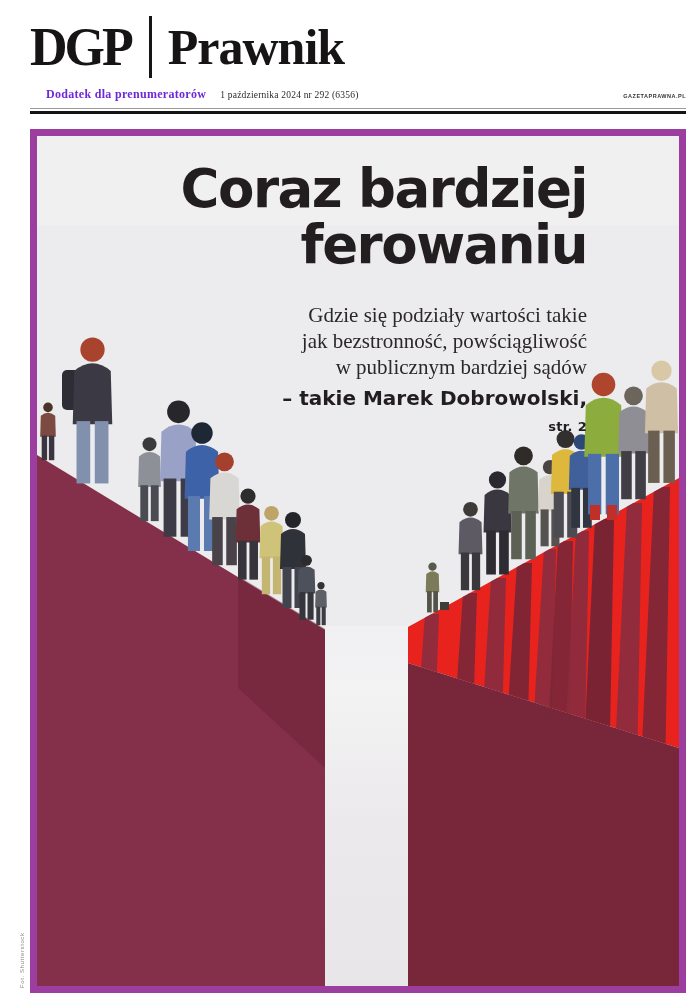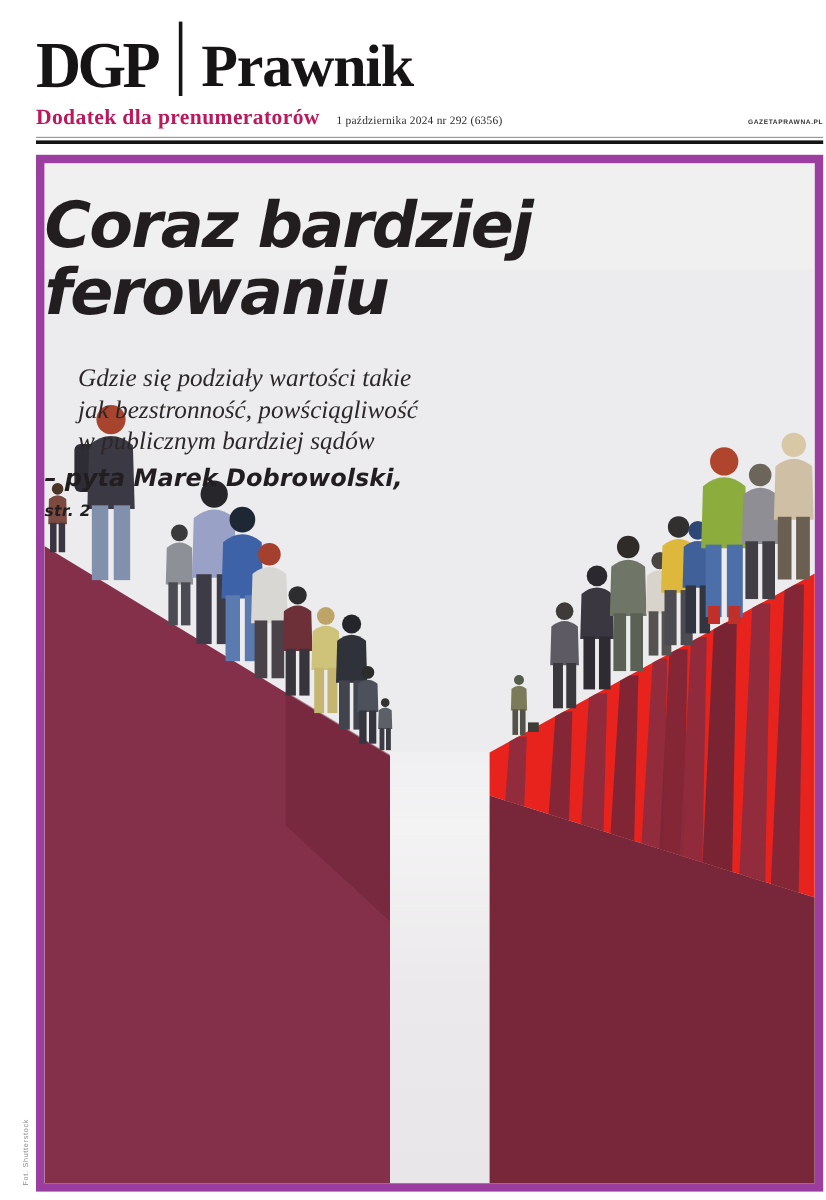--- a/index.html
+++ b/index.html
@@ -2,48 +2,48 @@
 <html style="--frame-purple: #9C3E9F; --cliff-maroon: #85304A; --cliff-maroon-dark: #6E2438; --cliff-red: #E8231D; --cliff-red-face: #782639; --canvas-gray: #ECEBED;"><head>
 <meta charset="utf-8">
 <style>
   html,body{margin:0;padding:0;background:#ffffff;}
   body{
     width:688px;height:1000px;position:relative;overflow:hidden;
     font-family:"Liberation Serif", serif;color:#1a1a1a;
   }
   
   .header{position:absolute;left:30px;top:8px;width:656px;}
-  .masthead{display:flex;align-items:flex-end;height:72px;}
+  .masthead{display:flex;align-items:center;height:72px;}
   .logo-dgp{
     font-family:"Liberation Serif", serif;font-weight:700;
     font-size:52px;line-height:1;letter-spacing:-3px;color:#171415;
     transform:scaleY(1.05);transform-origin:top left;margin-top:4px;
   }
   .logo-divider{width:3px;height:62px;background:#171415;margin:6px 16px 0 18px;}
   .logo-prawnik{
     font-family:"Liberation Serif", serif;font-weight:700;
     font-size:50px;line-height:1;letter-spacing:-1px;color:#171415;margin-top:5px;
   }
   .subline{display:flex;align-items:baseline;margin-top:7px;}
-  .subtitle{font-weight:700;font-size:18px;letter-spacing:.3px;color:#be185d;}
+  .subtitle{font-weight:700;font-size:12px;letter-spacing:.3px;color:#6d28d9;margin-left:16px;}
   .issue{font-size:9.5px;color:#2a2a2a;margin-left:14px;letter-spacing:.2px;}
   .spacer{flex:1;}
   .site{font-family:"Liberation Sans", sans-serif;font-weight:700;font-size:5.5px;
         letter-spacing:.5px;color:#333;}
   .rule-thin{border-top:1px solid #9a9a9a;margin-top:6px;}
   .rule-thick{border-top:3px solid #141414;margin-top:2px;}
   
   .poster{
     position:absolute;left:30px;top:129px;width:656px;height:864px;
     box-sizing:border-box;border:7px solid var(--frame-purple,#9C3E9F);
     background:linear-gradient(180deg,#f1f0f1 0%,#f1f0f1 10.4%,#ECEBED 10.6%,#ECEBED 100%);
   }
   .poster svg{position:absolute;left:0;top:0;width:642px;height:850px;display:block;}
   .poster-text{
-    position:absolute;left:0;top:0;width:550px;text-align:left;z-index:2;font-style:italic;
+    position:absolute;left:0;top:0;width:550px;text-align:right;z-index:2;
   }
   .headline{
     font-family:"DejaVu Sans", sans-serif;font-weight:700;
     font-size:53px;line-height:1.05;letter-spacing:-1.5px;color:#221e20;
     margin-top:25px;
   }
   .deck{
     font-family:"Liberation Serif", serif;font-size:21px;line-height:1.23;
     color:#2c282a;margin-top:31px;margin-left:28px;
   }
@@ -165,19 +165,19 @@
     <div class="headline">
       <div>Coraz bardziej</div>
       <div>ferowaniu</div>
     </div>
     <div class="deck">
       <div>Gdzie się podziały wartości takie</div>
       <div>jak bezstronność, powściągliwość</div>
       <div>w publicznym bardziej sądów</div>
     </div>
     <div class="byline">
-      <div>– pyta Marek Dobrowolski,</div>
+      <div>– takie Marek Dobrowolski,</div>
     </div>
     <div class="pageref">str. 2</div>
   </div>
 </div>
 
 <div class="credit">Fot. Shutterstock</div>
 
 </body></html>

